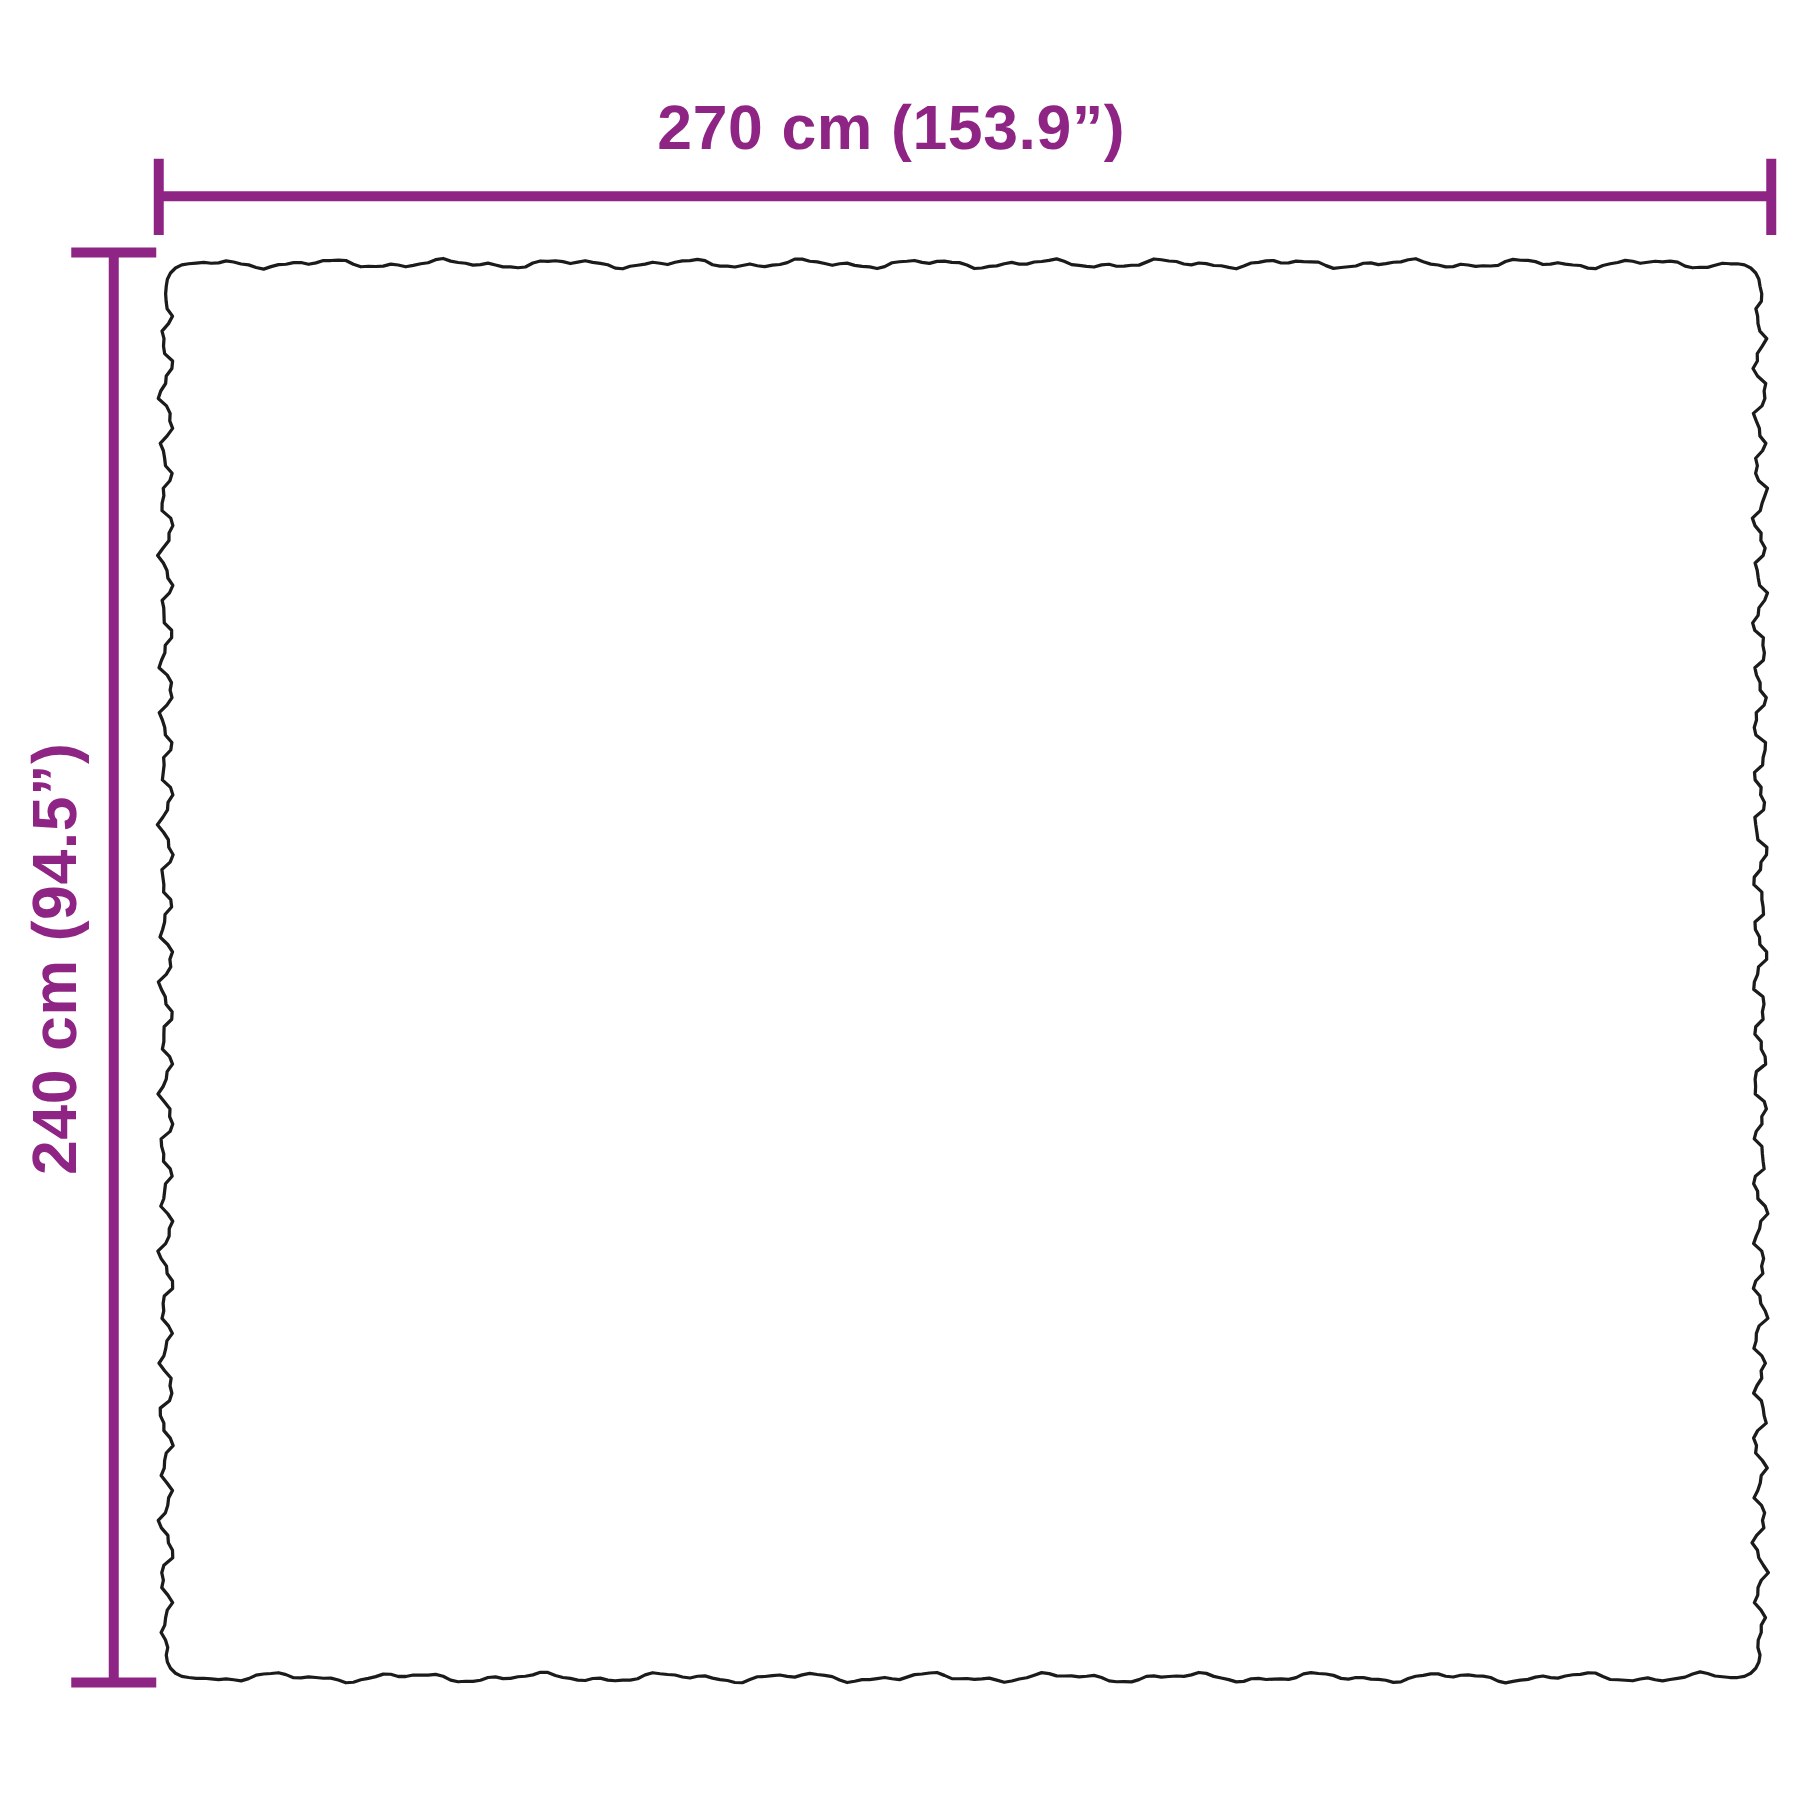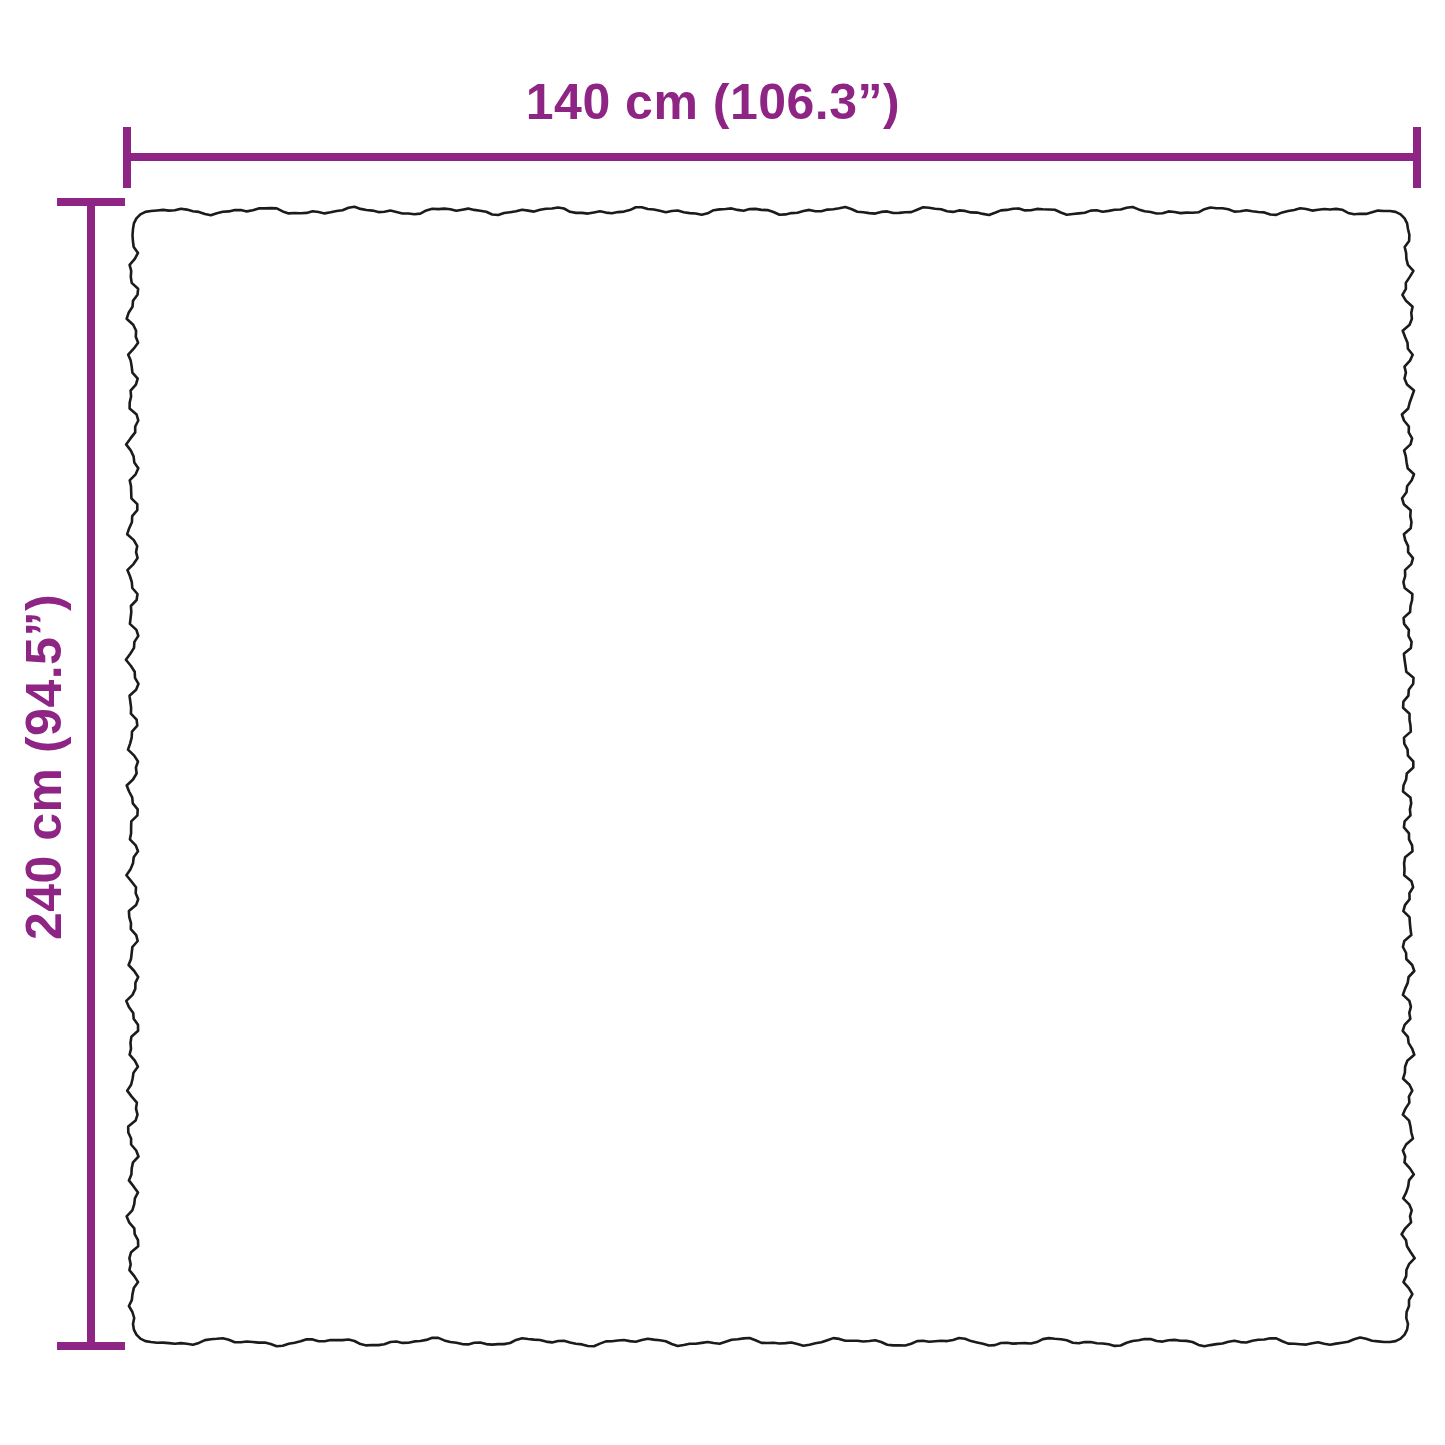--- a/index.html
+++ b/index.html
@@ -61,16 +61,16 @@
       <line class="dim-line" x1="1417" y1="127" x2="1417" y2="188"></line>
     </g>
 
     <g>
       <line class="dim-line" x1="91" y1="202" x2="91" y2="1346"></line>
       <line class="dim-line" x1="57" y1="202" x2="125" y2="202"></line>
       <line class="dim-line" x1="57" y1="1346" x2="125" y2="1346"></line>
     </g>
   </svg>
 
-  <div id="width-label" class="dim-label">140 cm (106.3”)</div>
+  <div id="width-label" class="dim-label">270 cm (153.9”)</div>
 
   <div id="height-label" class="dim-label">240 cm (94.5”)</div>
 </div>
 
 </body></html>

